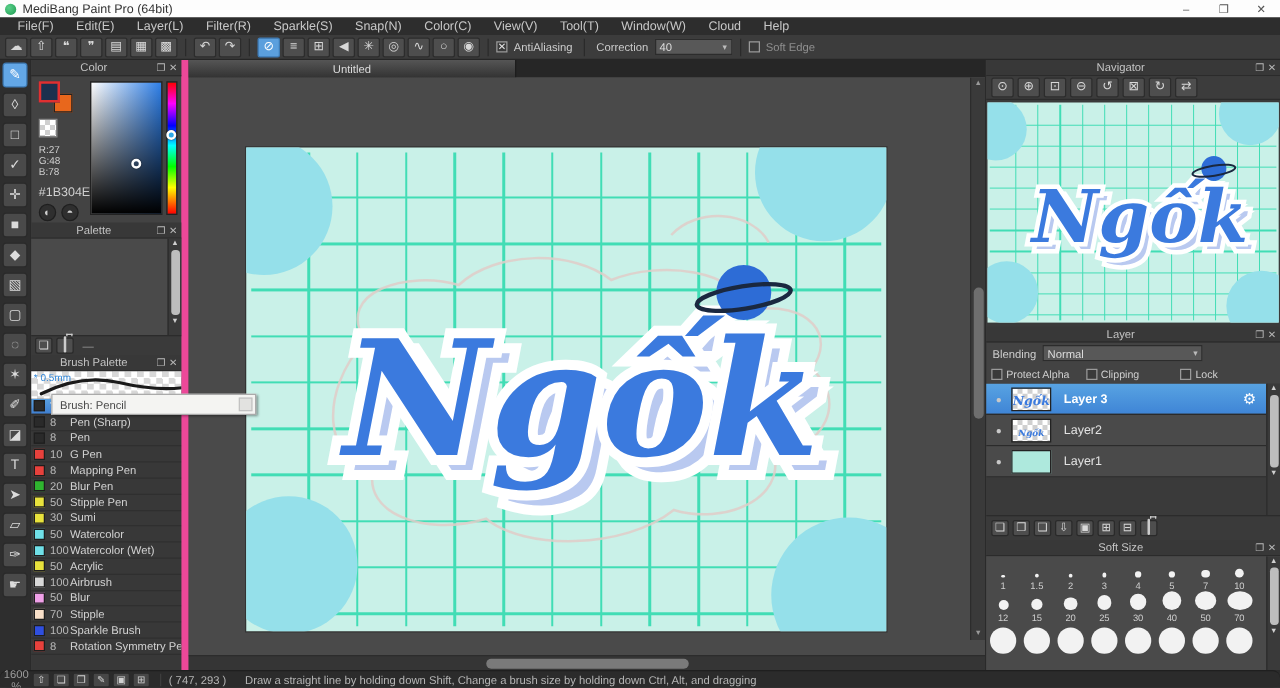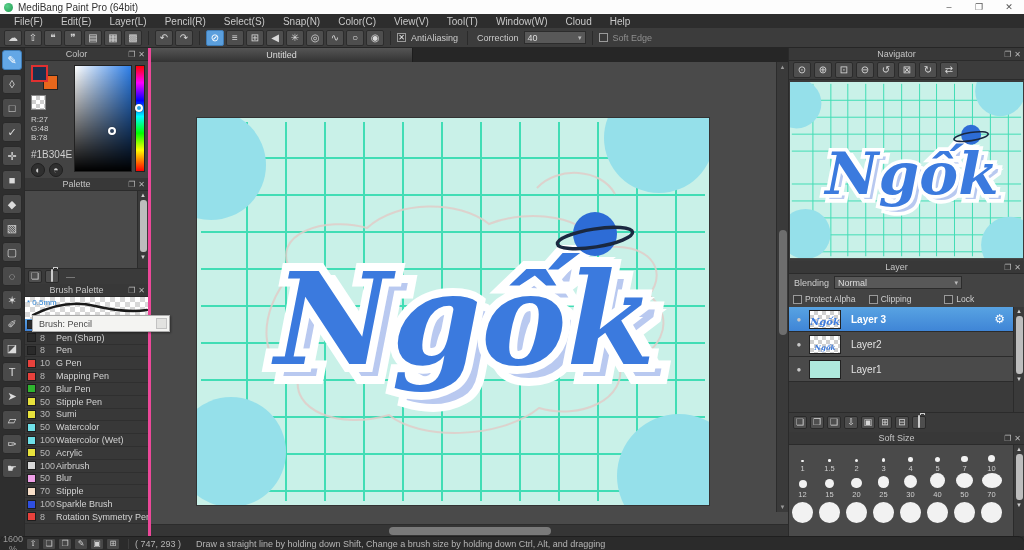--- a/index.html
+++ b/index.html
@@ -36,21 +36,21 @@
   
   .main { display:flex; height:488px; position:relative; }
 
   
   .toolstrip { width:24px; background:#2e2e2e; display:flex; flex-direction:column; align-items:center; padding-top:2px; gap:4px; overflow:hidden; }
   .tool-btn { width:20px; height:20px; background:#4a4a4a; border:1px solid #2a2a2a; border-radius:3px;
     color:#dcdcdc; font-size:11px; line-height:18px; text-align:center; flex:none; }
   .tool-btn.sel { background:#63a7e6; border-color:#3e7bb5; color:#fff; }
 
   
-  .leftcol { width:127px; background:#434343; border-left:1px solid #2a2a2a; border-right:3px solid #ec4899;
+  .leftcol { width:127px; background:#434343; border-left:1px solid #2a2a2a; border-right:6px solid #ec4899;
     display:flex; flex-direction:column; }
   .panel-hd { height:13px; background:#383838; border-bottom:1px solid #2b2b2b; display:flex; align-items:center;
     font-size:9px; color:#c4c4c4; flex:none; }
   .panel-hd .ttl { flex:1; text-align:center; }
   .panel-hd .hd-ic { font-size:8px; color:#b8b8b8; margin-right:3px; }
 
   
   .color-body { height:117px; display:flex; padding:4px 3px 2px 4px; gap:3px; }
   .color-left { width:44px; position:relative; font-size:8px; color:#cfcfcf; }
   .sw-bg { position:absolute; left:14px; top:10px; width:15px; height:15px; background:#e8671c; border:1px solid #222; }
@@ -84,21 +84,21 @@
   .dash { color:#9a9a9a; font-size:9px; margin-left:4px; }
   .icon-trash { width:8px; height:7px; border:1px solid #ccc; border-top:2px solid #ccc; border-radius:1px; position:relative; margin:3px auto 0; }
   .icon-trash::before { content:""; position:absolute; top:-4px; left:1px; width:3px; height:1px; border:1px solid #ccc; border-bottom:none; }
 
   
   .preview-body { height:22px; position:relative; background:conic-gradient(#d8d8d8 25%, #fff 0 50%, #d8d8d8 0 75%, #fff 0);
     background-size:10px 10px; overflow:hidden; }
   .preview-size { position:absolute; left:2px; top:1px; font-size:8px; color:#2f86d8; }
 
   
-  .tooltip { position:absolute; left:32px; top:267px; width:138px; height:17px; background:#f4f4f2; border:1px solid #aaa;
+  .tooltip { position:absolute; left:41px; top:267px; width:164px; height:17px; background:#f4f4f2; border:1px solid #aaa;
     box-shadow:1px 1px 2px rgba(0,0,0,.4); z-index:30; display:flex; align-items:center; font-size:9px; color:#4a4a4a; padding-left:6px; }
   .tooltip .tip-sq { margin-left:auto; margin-right:2px; width:11px; height:11px; background:#e2e2e0; border:1px solid #c2c2c2; }
 
   
   .brush-list { flex:1; background:#383838; overflow:hidden; }
   .brow { height:12.8px; display:flex; align-items:center; border-bottom:1px solid #2f2f2f; padding-left:2px; }
   .bsw { width:9px; height:9px; border:1px solid #1e1e1e; flex:none; }
   .bsz { width:20px; font-size:9px; color:#b8b8b8; text-align:left; padding-left:4px; flex:none; }
   .bnm { font-size:9px; color:#d2d2d2; white-space:nowrap; }
   .bgear { display:none; margin-left:auto; margin-right:3px; color:#fff; font-size:9px; }
@@ -199,22 +199,22 @@
     <span class="win-btn">❐</span>
     <span class="win-btn">✕</span>
   </div>
 </div>
 
 <div class="menubar">
 
 <span class="menu-item">File(F)</span>
     <span class="menu-item">Edit(E)</span>
     <span class="menu-item">Layer(L)</span>
-    <span class="menu-item">Pencil(R)</span>
-    <span class="menu-item">Select(S)</span>
+    <span class="menu-item">Filter(R)</span>
+    <span class="menu-item">Sparkle(S)</span>
     <span class="menu-item">Snap(N)</span>
     <span class="menu-item">Color(C)</span>
     <span class="menu-item">View(V)</span>
     <span class="menu-item">Tool(T)</span>
     <span class="menu-item">Window(W)</span>
     <span class="menu-item">Cloud</span>
     <span class="menu-item">Help</span>
   </div>
 
 <div class="toolbar">

